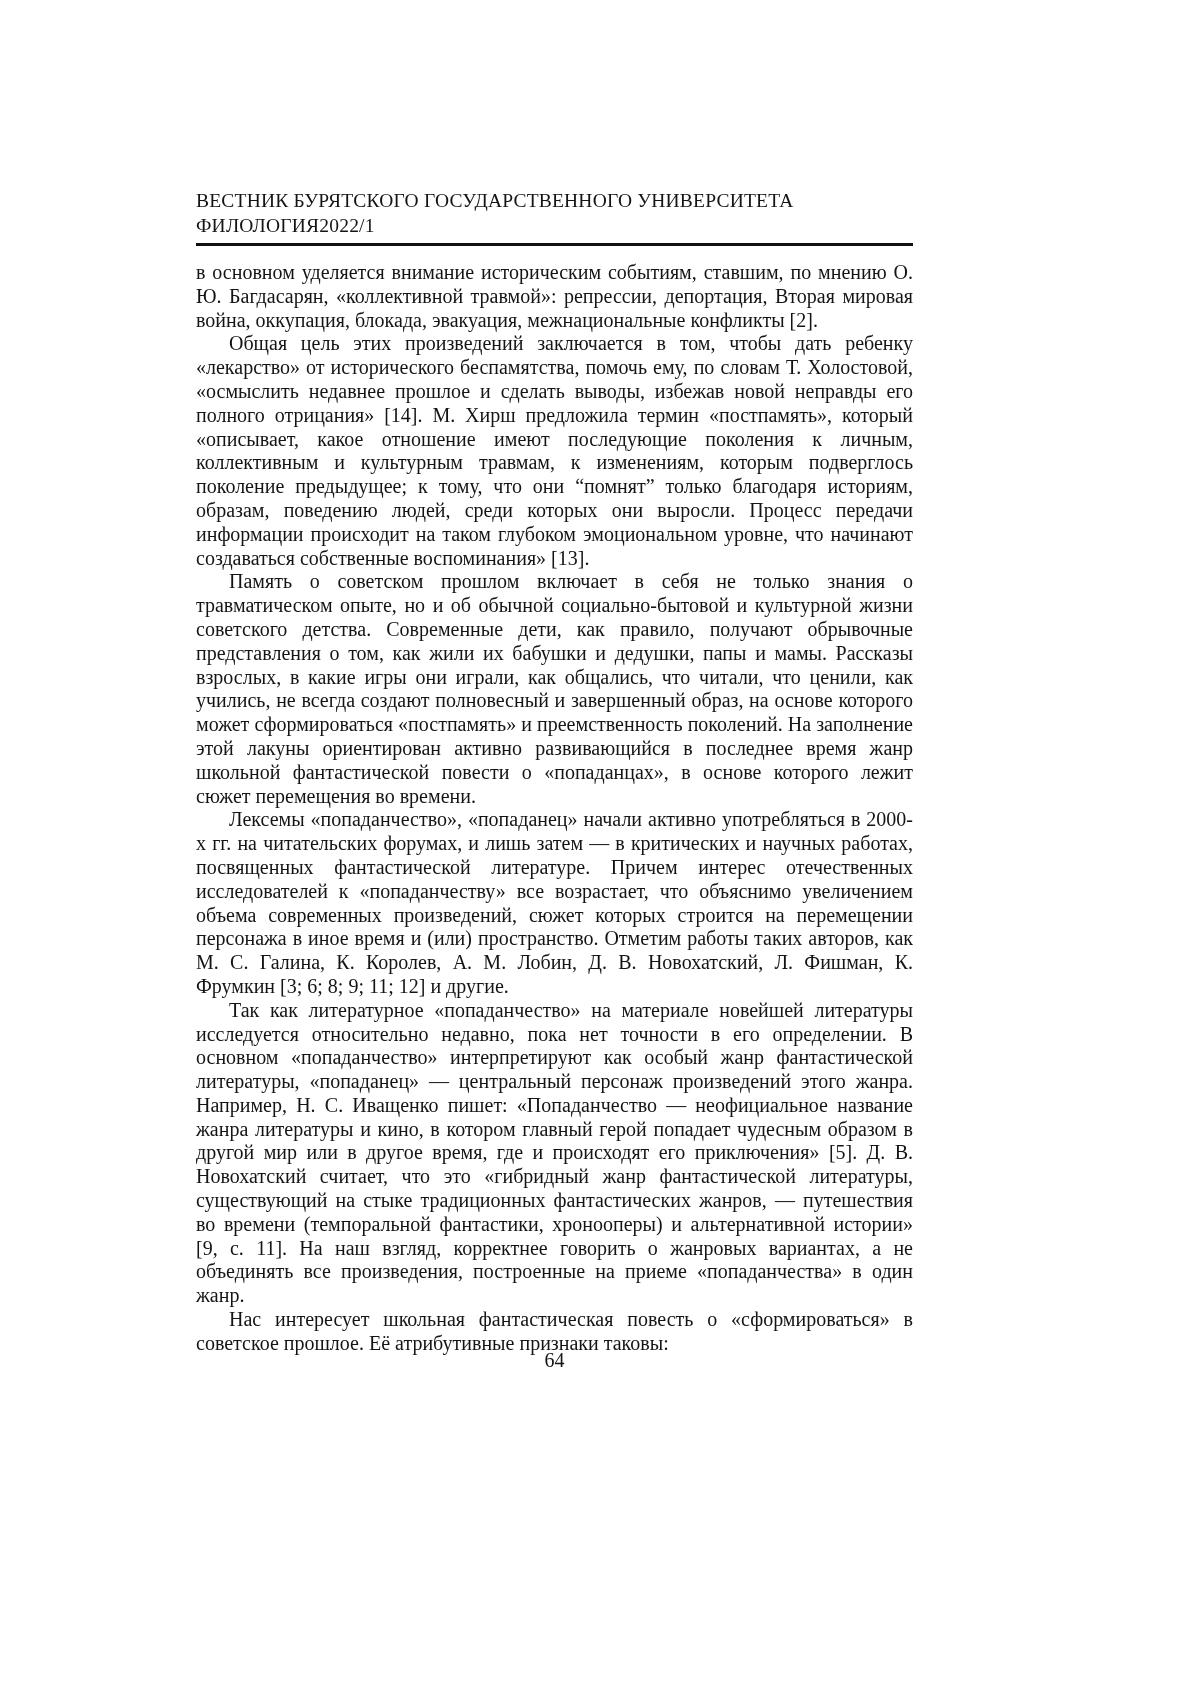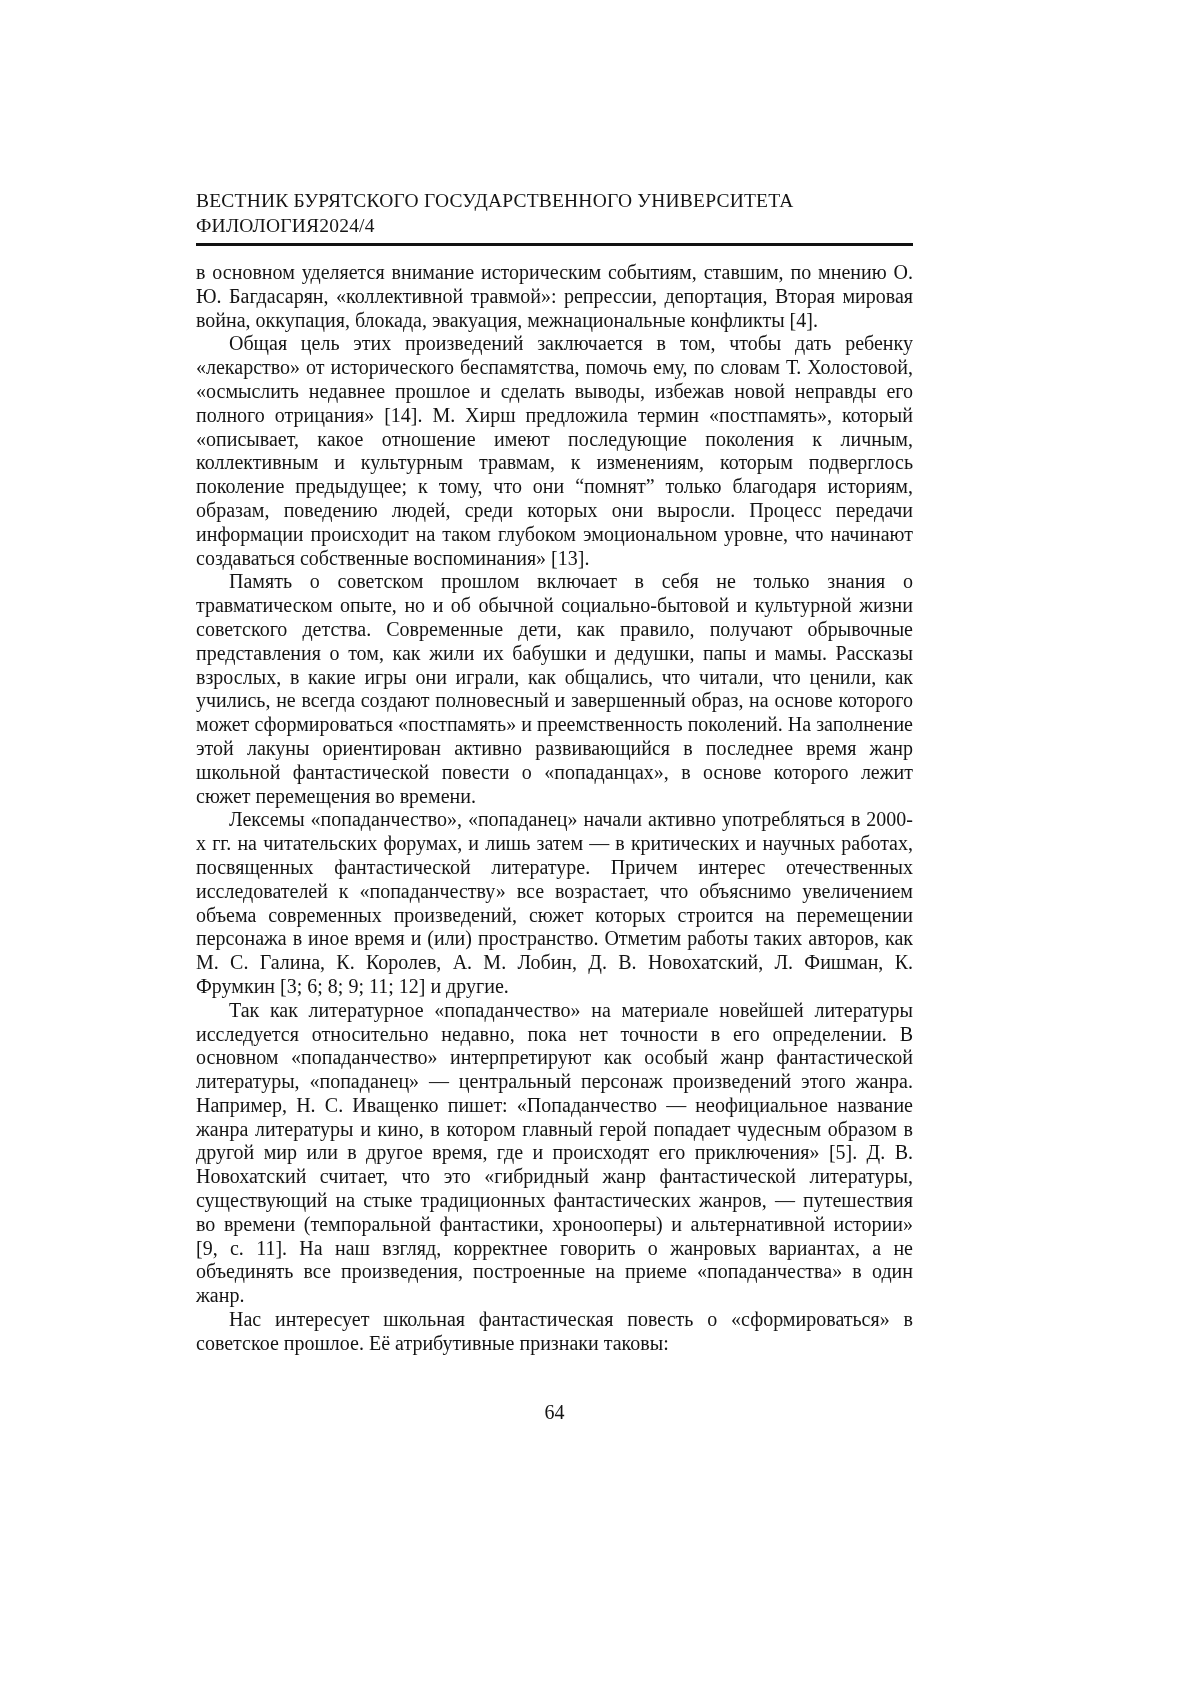--- a/index.html
+++ b/index.html
@@ -46,43 +46,43 @@
       margin: 0;
       padding: 0;
       text-indent: 33px;
     }
     .article-body p.no-indent {
       text-indent: 0;
     }
     .page-footer {
       position: absolute;
       left: 196px;
-      top: 1400px;
+      top: 1348px;
       width: 717px;
       text-align: center;
       font-size: 20px;
       line-height: 24px;
     }
   </style>
 </head>
 <body>
 
 <div class="page">
 
   <div class="journal-header">
     <div>ВЕСТНИК БУРЯТСКОГО ГОСУДАРСТВЕННОГО УНИВЕРСИТЕТА</div>
     <div class="header-row">
       <span>ФИЛОЛОГИЯ</span>
-      <span>2024/4</span>
+      <span>2022/1</span>
     </div>
     <div class="header-rule"></div>
   </div>
 
   <div class="article-body">
-    <p class="no-indent">в основном уделяется внимание историческим событиям, ставшим, по мнению О. Ю. Багдасарян, «коллективной травмой»: репрессии, депортация, Вторая мировая война, оккупация, блокада, эвакуация, межнациональные конфликты [4].</p>
+    <p class="no-indent">в основном уделяется внимание историческим событиям, ставшим, по мнению О. Ю. Багдасарян, «коллективной травмой»: репрессии, депортация, Вторая мировая война, оккупация, блокада, эвакуация, межнациональные конфликты [2].</p>
     <p>Общая цель этих произведений заключается в том, чтобы дать ребенку «лекарство» от исторического беспамятства, помочь ему, по словам Т. Холостовой, «осмыслить недавнее прошлое и сделать выводы, избежав новой неправды его полного отрицания» [14]. М. Хирш предложила термин «постпамять», который «описывает, какое отношение имеют последующие поколения к личным, коллективным и культурным травмам, к изменениям, которым подверглось поколение предыдущее; к тому, что они “помнят” только благодаря историям, образам, поведению людей, среди которых они выросли. Процесс передачи информации происходит на таком глубоком эмоциональном уровне, что начинают создаваться собственные воспоминания» [13].</p>
     <p>Память о советском прошлом включает в себя не только знания о травматическом опыте, но и об обычной социально-бытовой и культурной жизни советского детства. Современные дети, как правило, получают обрывочные представления о том, как жили их бабушки и дедушки, папы и мамы. Рассказы взрослых, в какие игры они играли, как общались, что читали, что ценили, как учились, не всегда создают полновесный и завершенный образ, на основе которого может сформироваться «постпамять» и преемственность поколений. На заполнение этой лакуны ориентирован активно развивающийся в последнее время жанр школьной фантастической повести о «попаданцах», в основе которого лежит сюжет перемещения во времени.</p>
     <p>Лексемы «попаданчество», «попаданец» начали активно употребляться в 2000-х гг. на читательских форумах, и лишь затем — в критических и научных работах, посвященных фантастической литературе. Причем интерес отечественных исследователей к «попаданчеству» все возрастает, что объяснимо увеличением объема современных произведений, сюжет которых строится на перемещении персонажа в иное время и (или) пространство. Отметим работы таких авторов, как М. С. Галина, К. Королев, А. М. Лобин, Д. В. Новохатский, Л. Фишман, К. Фрумкин [3; 6; 8; 9; 11; 12] и другие.</p>
     <p>Так как литературное «попаданчество» на материале новейшей литературы исследуется относительно недавно, пока нет точности в его определении. В основном «попаданчество» интерпретируют как особый жанр фантастической литературы, «попаданец» — центральный персонаж произведений этого жанра. Например, Н. С. Иващенко пишет: «Попаданчество — неофициальное название жанра литературы и кино, в котором главный герой попадает чудесным образом в другой мир или в другое время, где и происходят его приключения» [5]. Д. В. Новохатский считает, что это «гибридный жанр фантастической литературы, существующий на стыке традиционных фантастических жанров, — путешествия во времени (темпоральной фантастики, хронооперы) и альтернативной истории» [9, с. 11]. На наш взгляд, корректнее говорить о жанровых вариантах, а не объединять все произведения, построенные на приеме «попаданчества» в один жанр.</p>
     <p>Нас интересует школьная фантастическая повесть о «сформироваться» в советское прошлое. Её атрибутивные признаки таковы:</p>
   </div>
 
 </div>
 
 <div class="page-footer">64</div>

